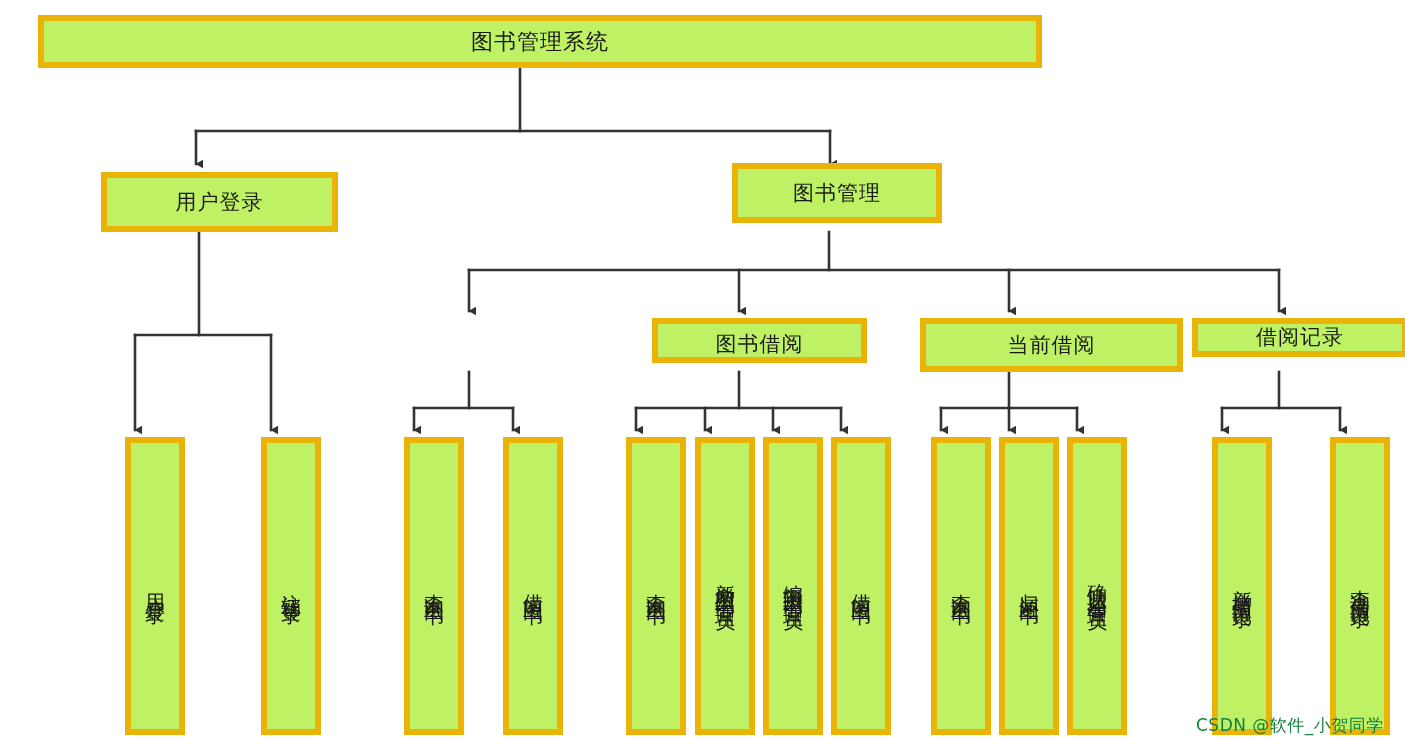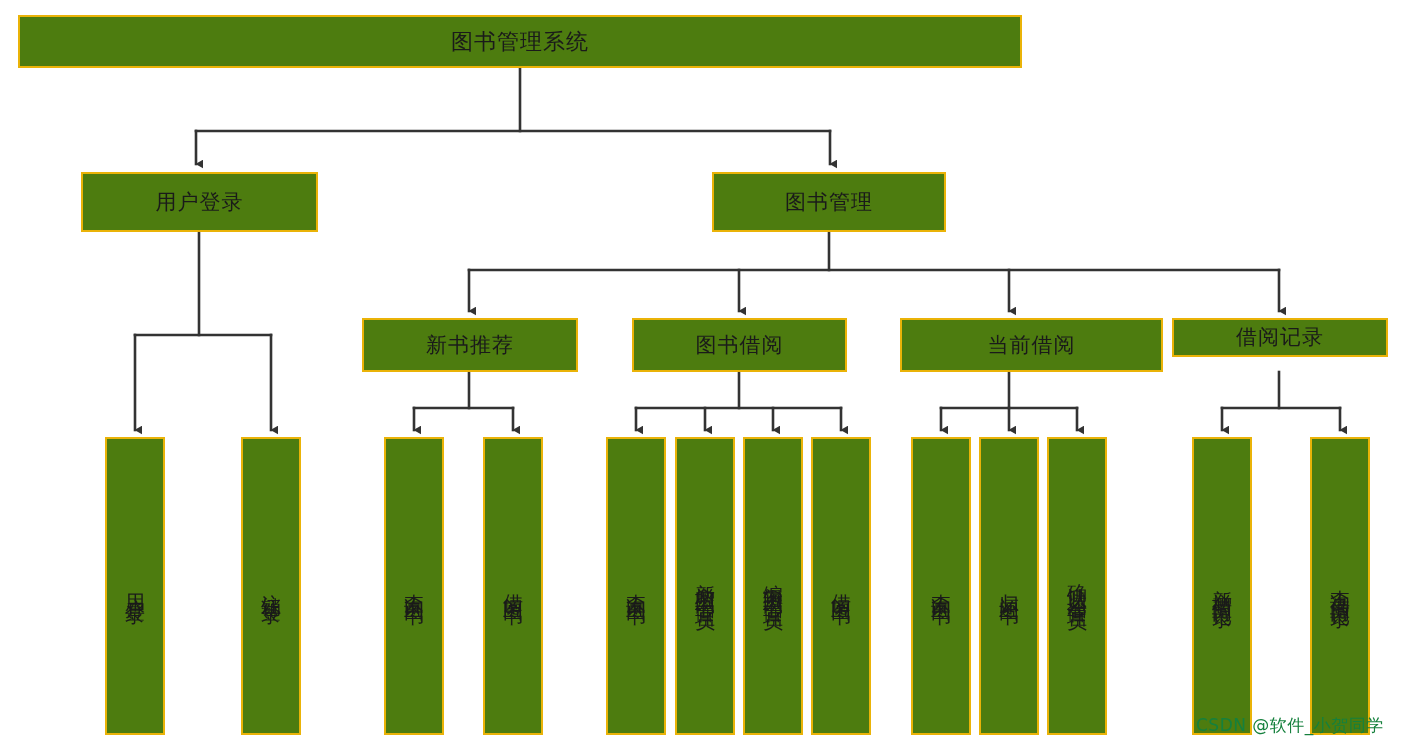--- a/index.html
+++ b/index.html
@@ -14,26 +14,27 @@
   #diagram-root {
     position: relative;
     width: 1405px;
     height: 747px;
     background: #ffffff;
     overflow: hidden;
   }
   .node {
     position: absolute;
     box-sizing: border-box;
-    background: #4d7c0f;
-    border: 2px solid #eab308;
+    background: #bef264;
+    border: 6px solid #eab308;
     display: flex;
     align-items: center;
     justify-content: center;
     color: #1a1a1a;
+    margin-left: 20px;
   }
   .node-label {
     display: block;
     text-align: center;
     line-height: 1.25;
     white-space: nowrap;
   }
   
   .node.horiz .node-label {
     font-size: 21px;
@@ -128,28 +129,25 @@
     </g>
   </svg>
 
   <div class="node horiz root" style="left:18px; top:15px; width:1004px; height:53px;">
     <span class="node-label">图书管理系统</span>
   </div>
 
   <div class="node horiz" style="left:81px; top:172px; width:237px; height:60px;">
     <span class="node-label">用户登录</span>
   </div>
-  <div class="node horiz" style="left:712px; top:172px; width:234px; height:60px;">
+  <div class="node horiz" style="left:712px; top:163px; width:210px; height:60px;">
     <span class="node-label">图书管理</span>
   </div>
 
-  <div class="node horiz" style="left:362px; top:318px; width:216px; height:54px;">
-    <span class="node-label">新书推荐</span>
-  </div>
-  <div class="node horiz" style="left:632px; top:318px; width:215px; height:54px;">
+  <div class="node horiz" style="left:632px; top:318px; width:215px; height:45px;align-items:flex-end;">
     <span class="node-label">图书借阅</span>
   </div>
   <div class="node horiz" style="left:900px; top:318px; width:263px; height:54px;">
     <span class="node-label">当前借阅</span>
   </div>
   <div class="node horiz" style="left:1172px; top:318px; width:216px; height:39px;">
     <span class="node-label">借阅记录</span>
   </div>
 
   <div class="node vert" style="left:105px; top:437px; width:60px; height:298px;">

